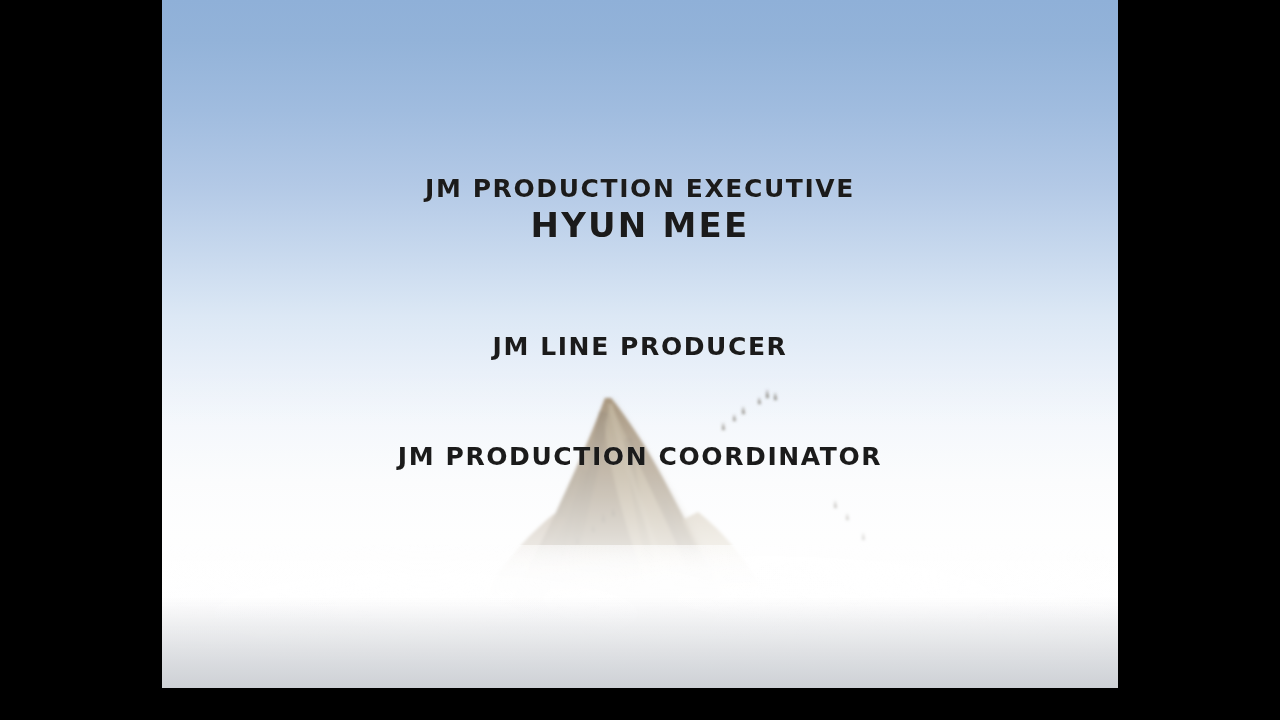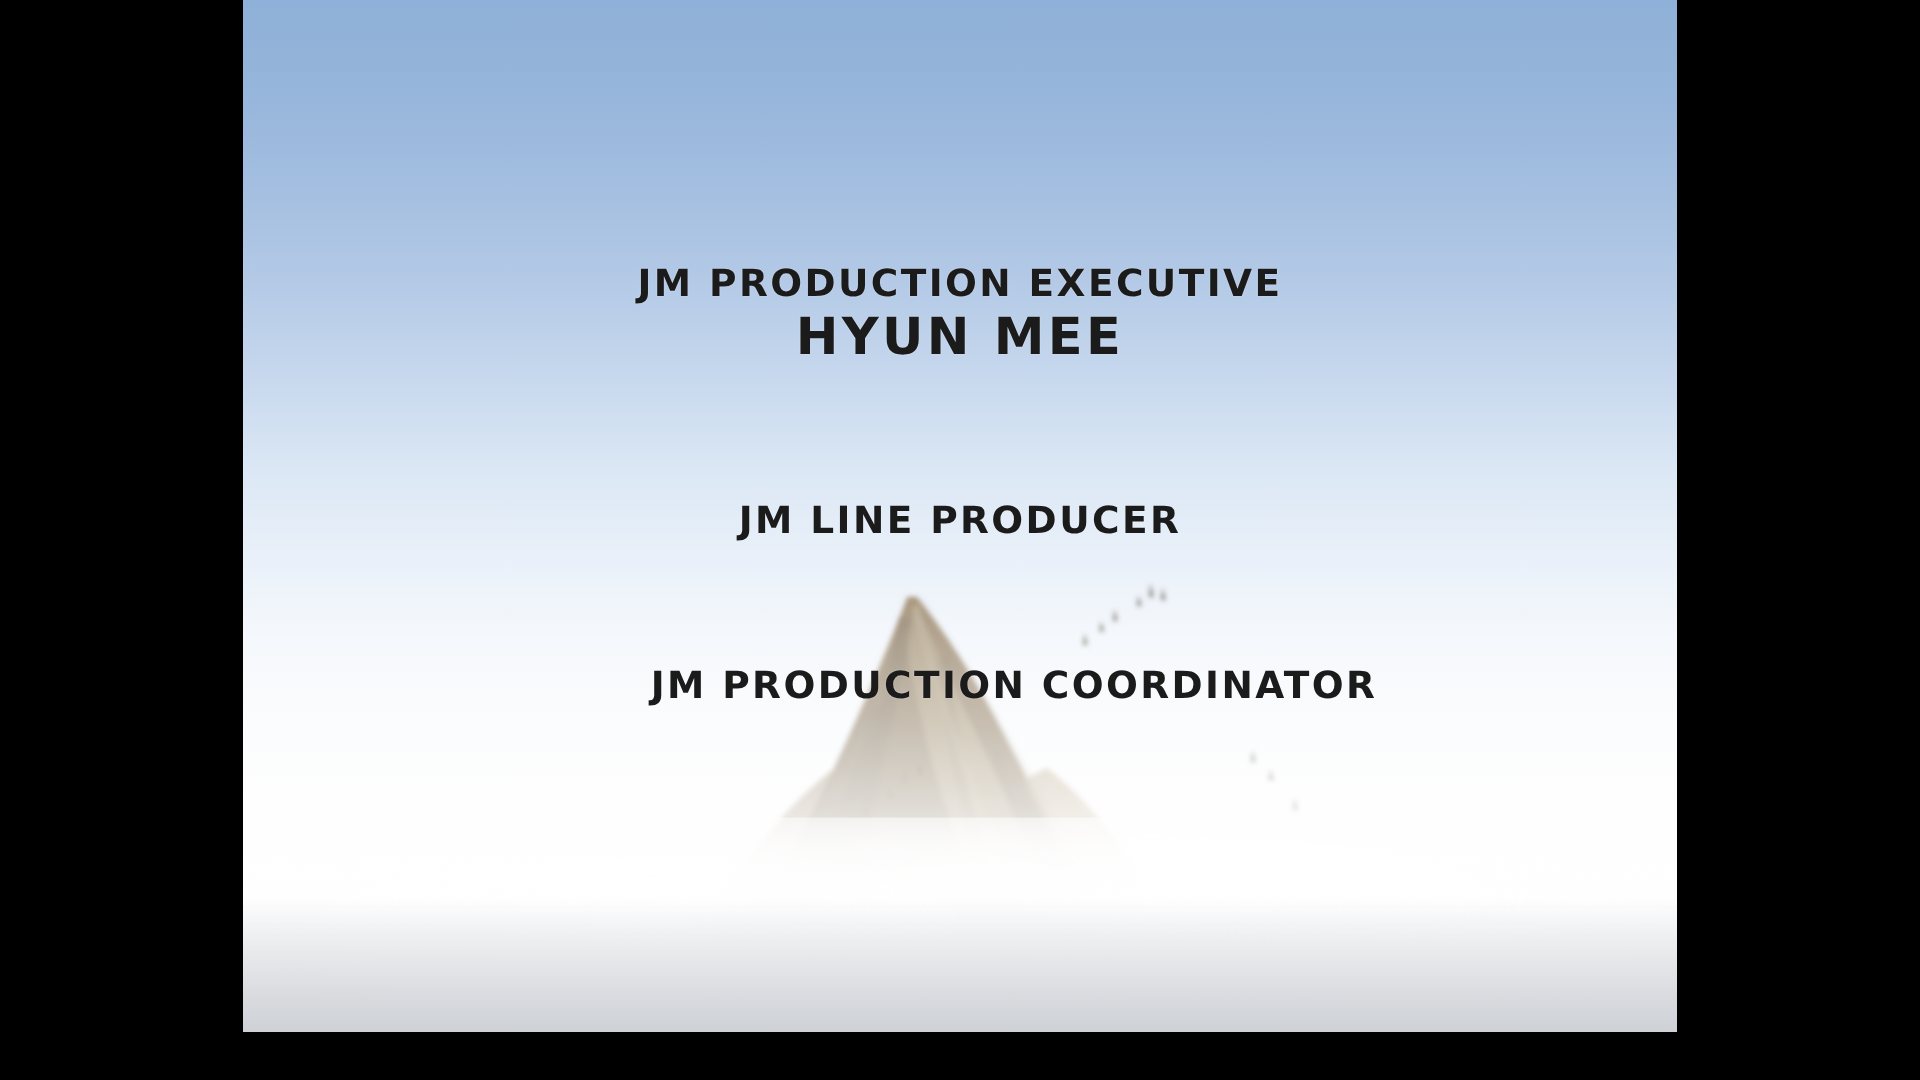--- a/index.html
+++ b/index.html
@@ -157,21 +157,21 @@
   }
   .credit-name {
     font-size: 34px;
     letter-spacing: 2.2px;
     line-height: 1.15;
     margin-top: 4px;
     text-shadow: 0 0 1px rgba(255,255,255,0.55);
   }
   #block-0 { top: 176px; }
   #block-1 { top: 298px; margin-top: 36px; }
-  #block-2 { top: 444px; margin-left: 36px; }
+  #block-2 { top: 444px; }
 </style>
 </head>
 <body>
 
 <div id="screen">
 
   <div class="pillarbox left"></div>
   <div class="pillarbox right"></div>
 
   <div id="frame">

